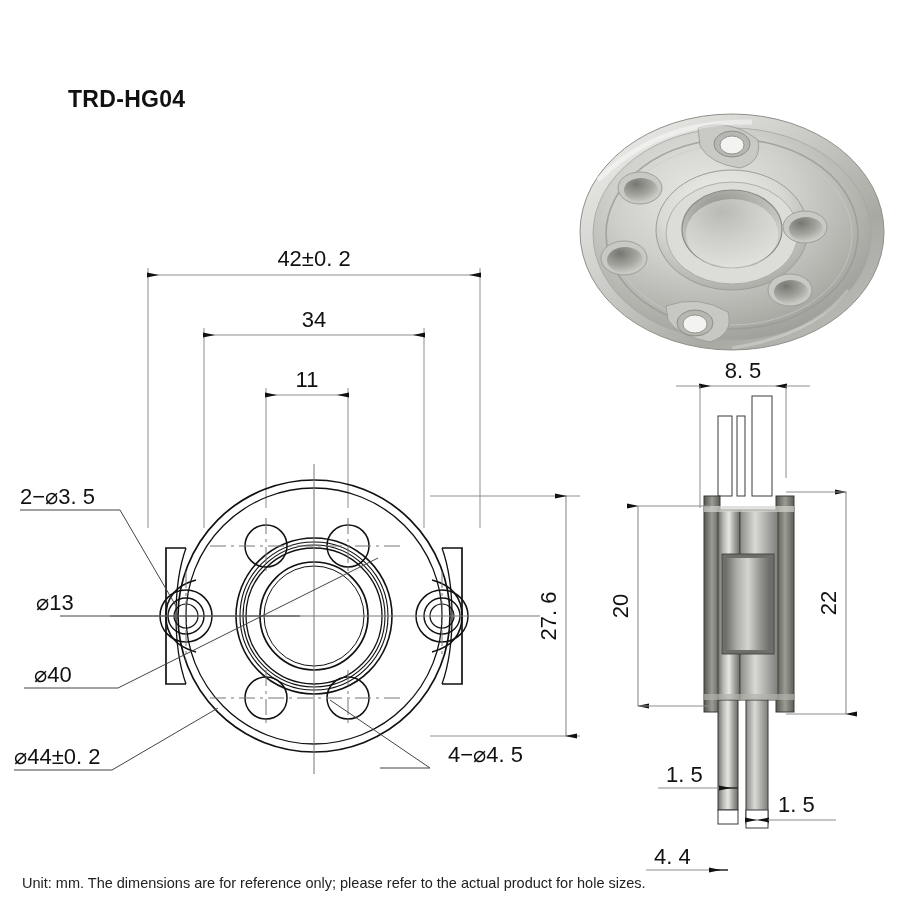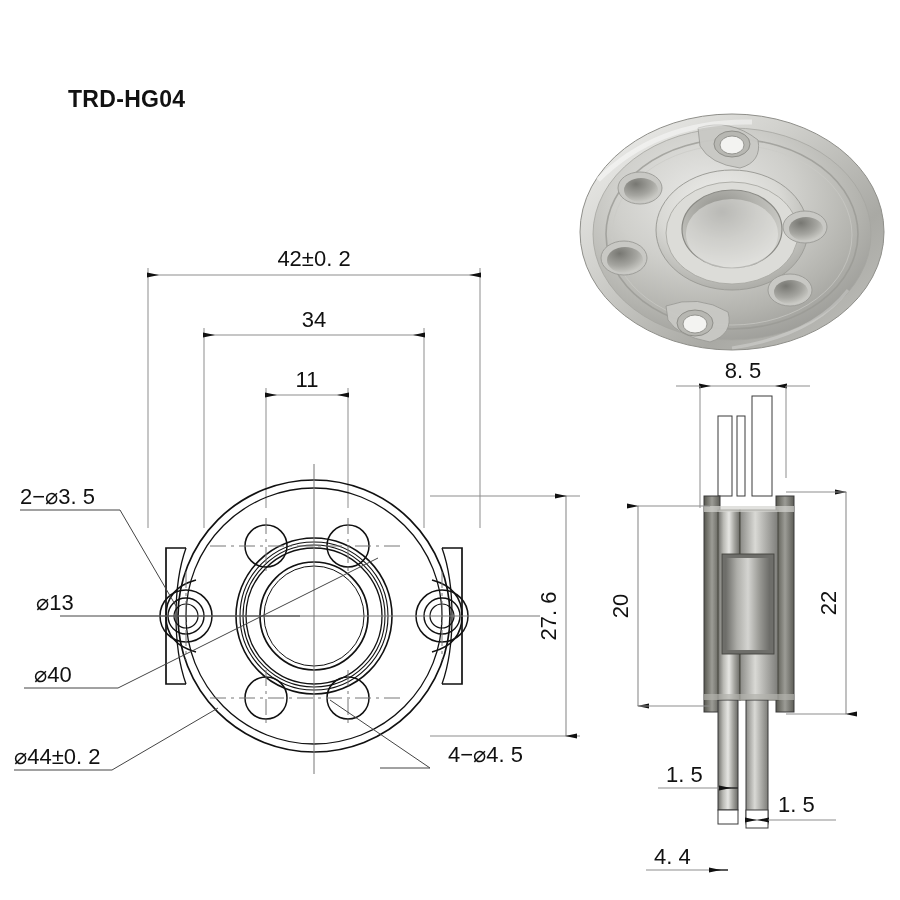--- a/index.html
+++ b/index.html
@@ -348,13 +348,14 @@
       <text x="178" y="454" font-family="'Liberation Sans', sans-serif" font-size="22" fill="#111111">1. 5</text>
     </g>
 
     <g>
       <line x1="46" y1="512" x2="128" y2="512" stroke="#8d8d8d" stroke-width="1"></line>
       <line x1="110" y1="512" x2="128" y2="512" stroke="#111111" stroke-width="1.2" marker-start="url(#sArrL)"></line>
       <text x="54" y="506" font-family="'Liberation Sans', sans-serif" font-size="22" fill="#111111">4. 4</text>
     </g>
   </svg>
 
+  <div id="footer">Unit: mm. The dimensions are for reference only; please refer to the actual product for hole sizes.</div>
 </div>
 
 </body></html>

